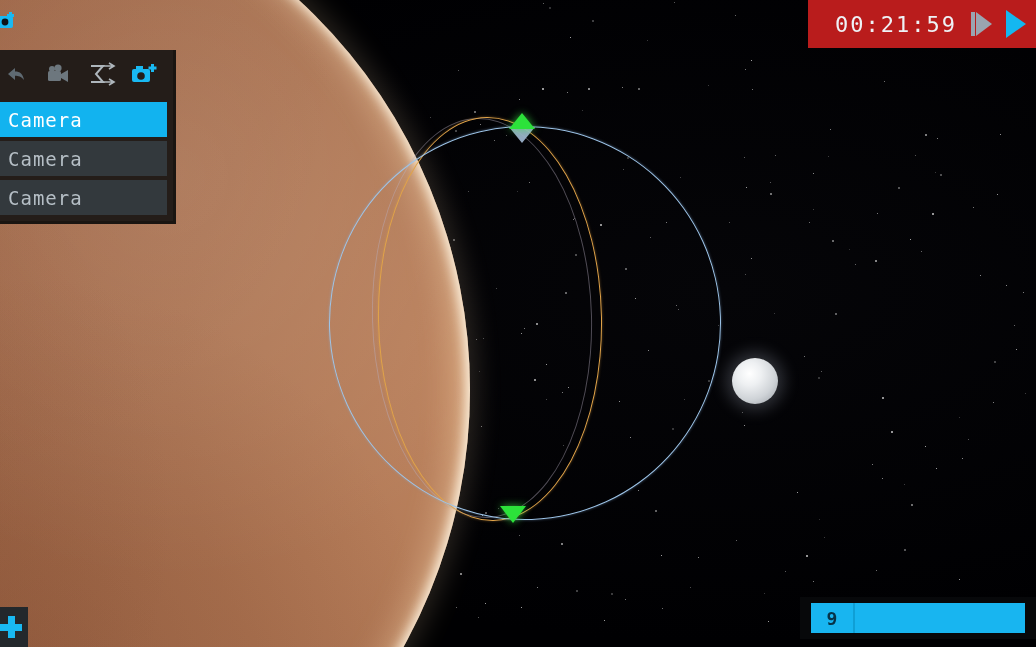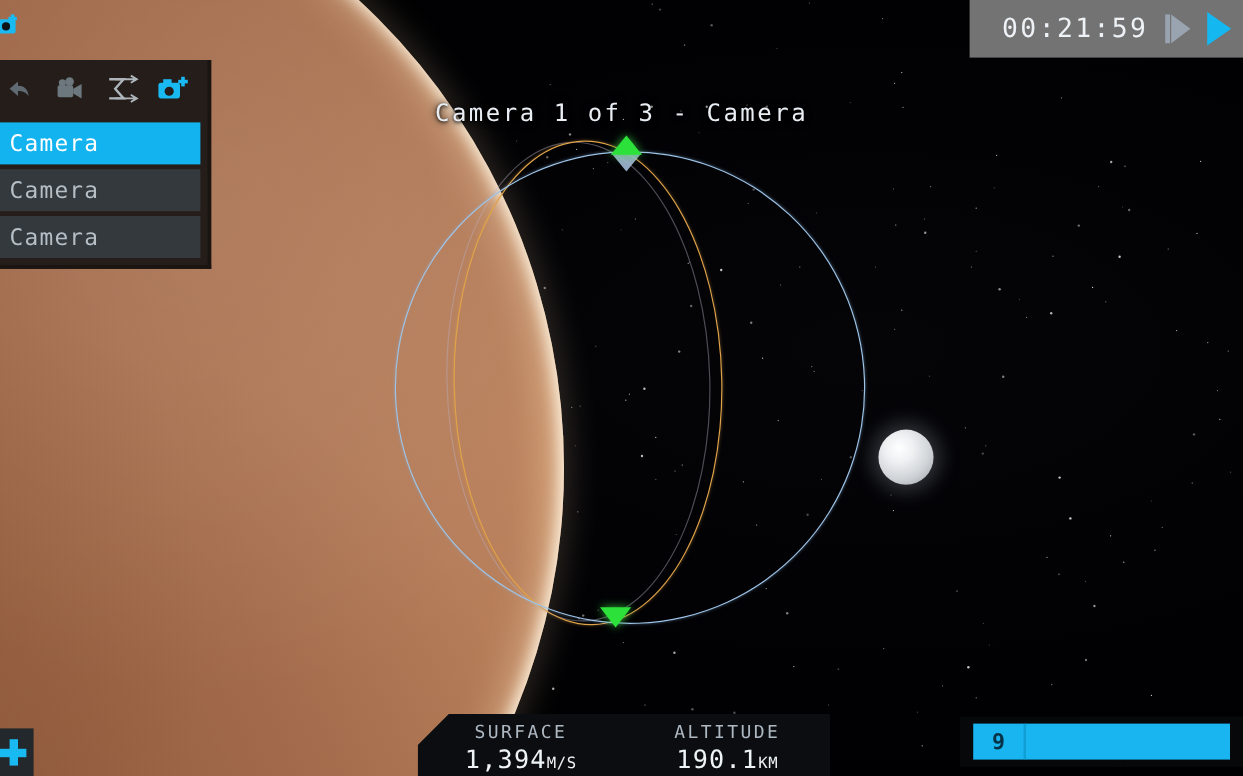--- a/index.html
+++ b/index.html
@@ -39,21 +39,21 @@
   .marker{position:absolute;width:0;height:0;}
   .tri-up{border-left:13px solid transparent;border-right:13px solid transparent;border-bottom:16px solid #2ce23a;filter:drop-shadow(0 0 4px rgba(60,230,70,.75));}
   .tri-down{border-left:13px solid transparent;border-right:13px solid transparent;border-top:17px solid #2ce23a;filter:drop-shadow(0 0 4px rgba(60,230,70,.75));}
   .tri-down-blue{border-left:13px solid transparent;border-right:13px solid transparent;border-top:16px solid #9fb6d0;opacity:.92;}
 
   
   .cam-title{position:absolute;left:0;right:0;top:82px;text-align:center;color:#e9eef4;
     font-size:20px;letter-spacing:2.1px;text-shadow:0 1px 3px #000,0 0 7px rgba(0,0,0,.95);}
 
   
-  .timepanel{position:absolute;top:0;right:0;height:48px;width:228px;background:#737373;
+  .timepanel{position:absolute;top:0;right:0;height:48px;width:228px;background:#b91c1c;
     display:flex;align-items:center;justify-content:flex-end;gap:14px;padding-right:6px;box-sizing:border-box;}
   .timeval{color:#eef2f6;font-size:22px;letter-spacing:2px;}
   .btn-step{display:flex;align-items:center;gap:1px;cursor:pointer;}
   .step-bar{width:4px;height:24px;background:#9aa4b0;}
   .step-tri{width:0;height:0;border-top:12px solid transparent;border-bottom:12px solid transparent;border-left:16px solid #9aa4b0;}
   .play-tri{width:0;height:0;border-top:14px solid transparent;border-bottom:14px solid transparent;border-left:20px solid #14b7f0;cursor:pointer;margin-right:4px;}
 
   
   .campanel{position:absolute;left:0;top:50px;width:173px;background:#241d19;
     border-right:3px solid #1a1511;border-bottom:3px solid #1a1511;padding:0 0 6px 0;}
@@ -276,21 +276,20 @@
   <div class="orbit orbit-faint" style="left:372px;top:118px;width:218px;height:398px;transform:rotate(-1.5deg);"></div>
   <div class="orbit orbit-orange" style="left:378px;top:117px;width:222px;height:402px;transform:rotate(-1deg);"></div>
   <div class="orbit orbit-blue" style="left:329px;top:126px;width:390px;height:392px;transform:rotate(-2deg);"></div>
 
   <div class="moon" style="left:732px;top:358px;width:46px;height:46px;"></div>
 
   <div class="marker tri-down-blue" style="left:509px;top:127px;"></div>
   <div class="marker tri-up" style="left:509px;top:113px;"></div>
   <div class="marker tri-down" style="left:500px;top:506px;"></div>
 
-  <div class="cam-title">Camera 1 of 3 - Camera</div>
 
   <div class="timepanel">
     <div class="timeval">00:21:59</div>
     <div class="btn-step">
       <div class="step-bar"></div>
       <div class="step-tri"></div>
     </div>
     <div class="play-tri"></div>
   </div>
 
@@ -345,36 +344,20 @@
     <div class="camrow idle">
       <span>Camera</span>
     </div>
   </div>
 
   <div class="plusbtn">
     <div class="plus-h"></div>
     <div class="plus-v"></div>
   </div>
 
-  <div class="navhud">
-    <div class="navcols">
-      <div class="navcol">
-        <div class="navlabel">SURFACE</div>
-        <div class="navvalrow">
-          <span>1,394</span><span class="navunit">M/S</span>
-        </div>
-      </div>
-      <div class="navcol">
-        <div class="navlabel">ALTITUDE</div>
-        <div class="navvalrow">
-          <span>190.1</span><span class="navunit">KM</span>
-        </div>
-      </div>
-    </div>
-  </div>
 
   <div class="agpanel">
     <div class="agbtn">
       <div class="agnum">9</div>
       <div class="agsep"></div>
     </div>
   </div>
 
 </div>
 

